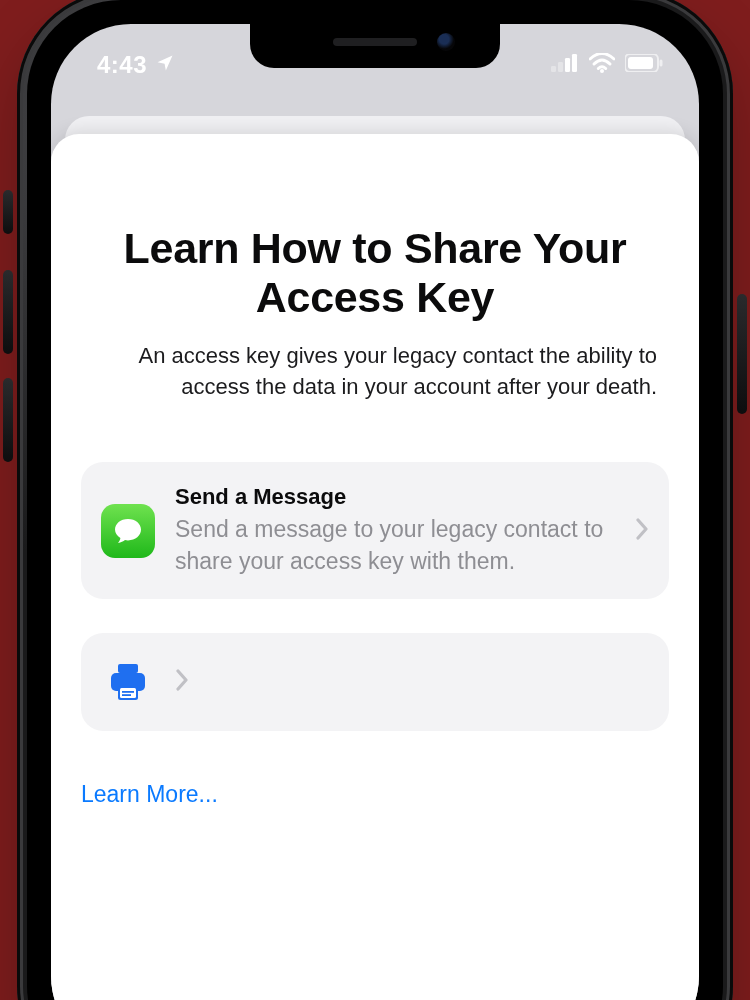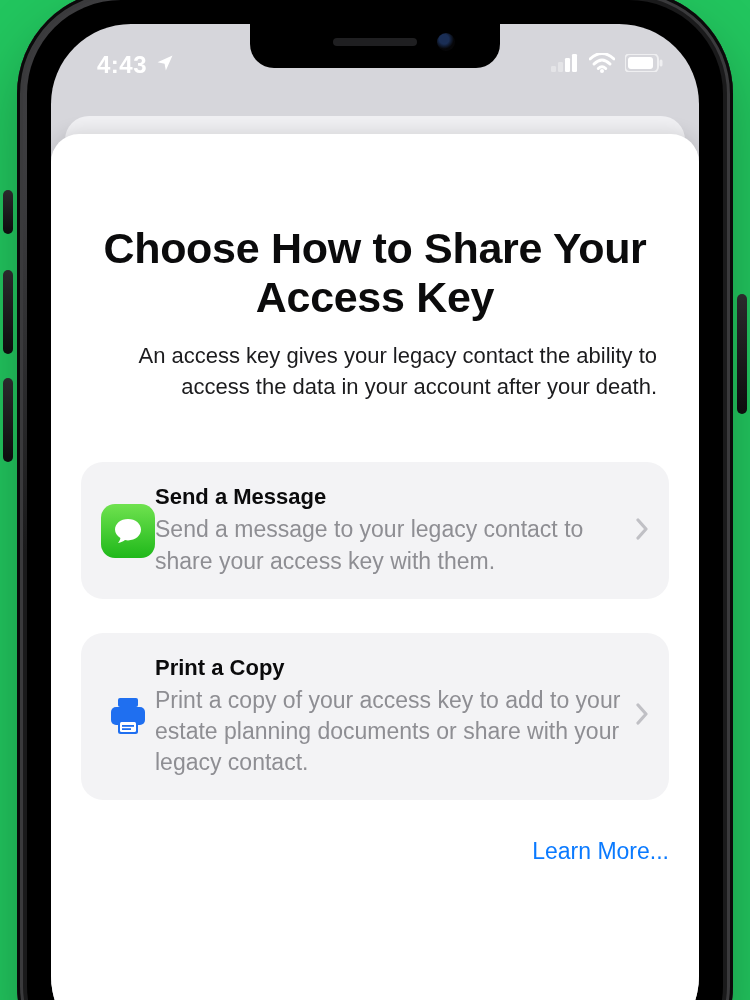--- a/index.html
+++ b/index.html
@@ -7,21 +7,21 @@
       width: 750px;
       height: 1000px;
       background: #ffffff;
       font-family: -apple-system, BlinkMacSystemFont, "Segoe UI", Helvetica, Arial, sans-serif;
       overflow: hidden;
     }
     .canvas {
       position: relative;
       width: 750px;
       height: 1000px;
-      background: #22c55e;
+      background: #7f1d1d;
     }
 
     
     .phone-frame {
       position: absolute;
       left: 50%;
       transform: translateX(-50%);
       top: -10px;
       width: 716px;
       height: 1100px; 
@@ -147,20 +147,21 @@
       color: #1c1c1e;
       margin: 0 12px 60px;
     }
 
     .option {
       background: #f3f3f5;
       border-radius: 22px;
       padding: 22px 20px;
       display: flex;
       align-items: center;
+      gap: 20px;
       margin-bottom: 34px;
       cursor: pointer;
     }
     .opt-icon {
       width: 54px; height: 54px;
       border-radius: 14px;
       display: flex;
       align-items: center;
       justify-content: center;
       flex-shrink: 0;
@@ -173,25 +174,25 @@
       margin-bottom: 4px;
     }
     .opt-desc {
       font-size: 23px;
       line-height: 1.35;
       color: #8e8e93;
     }
     .chev { flex-shrink: 0; }
 
     .learn-more {
-      text-align: right;
+      text-align: left;
       color: #0a7aff;
       font-size: 23px;
       font-weight: 500;
-      margin-top: 4px;
+      margin-top: 16px;
       cursor: pointer;
     }
 
     
     .ic-messages { background: linear-gradient(180deg, #6fe24f 0%, #1fb81a 100%); }
     .ic-printer  { background: transparent; }
   </style>
 </head>
 <body>
 
@@ -245,21 +246,21 @@
                 <rect x="34.5" y="5.5" width="3" height="7" rx="1.5" fill="#fff" opacity=".6"></rect>
               </svg>
             </span>
           </div>
         </div>
 
         <div class="peek-card"></div>
 
         <div class="sheet">
 
-          <h1 class="title">Choose How to Share Your Access Key</h1>
+          <h1 class="title">Learn How to Share Your Access Key</h1>
 
           <p class="subtitle">An access key gives your legacy contact the ability to access the data in your account after your death.</p>
 
           <div class="option">
             <div class="opt-icon ic-messages">
               <svg width="34" height="34" viewBox="0 0 34 34">
                 <path d="M17 5 C9.5 5 4 9.8 4 15.6 C4 19 6.1 22 9.4 23.9 C9.2 25.6 8.4 27.3 7 28.9 C9.9 28.7 12.4 27.5 14 26.1 C15 26.3 16 26.4 17 26.4 C24.5 26.4 30 21.6 30 15.6 C30 9.8 24.5 5 17 5 Z" fill="#ffffff"></path>
               </svg>
             </div>
             <div class="opt-text">
@@ -277,24 +278,20 @@
             <div class="opt-icon ic-printer">
               <svg width="50" height="50" viewBox="0 0 50 50">
                 <rect x="15" y="7" width="20" height="9" rx="2" fill="#1f6ff0"></rect>
                 <rect x="8" y="16" width="34" height="18" rx="5" fill="#1f6ff0"></rect>
                 <rect x="15" y="29" width="20" height="14" rx="2.5" fill="#1f6ff0"></rect>
                 <rect x="17" y="31" width="16" height="10" rx="1.5" fill="#ffffff"></rect>
                 <rect x="19" y="34" width="12" height="1.8" fill="#1f6ff0"></rect>
                 <rect x="19" y="37.2" width="9" height="1.8" fill="#1f6ff0"></rect>
               </svg>
             </div>
-            <div class="opt-text">
-              <div class="opt-title">Print a Copy</div>
-              <div class="opt-desc">Print a copy of your access key to add to your estate planning documents or share with your legacy contact.</div>
-            </div>
             <span class="chev">
               <svg width="14" height="22" viewBox="0 0 14 22">
                 <path d="M3 2 L11 11 L3 20" stroke="#c0c0c5" stroke-width="3.2" fill="none" stroke-linecap="round" stroke-linejoin="round"></path>
               </svg>
             </span>
           </div>
 
           <div class="learn-more">Learn More...</div>
 
         </div>

